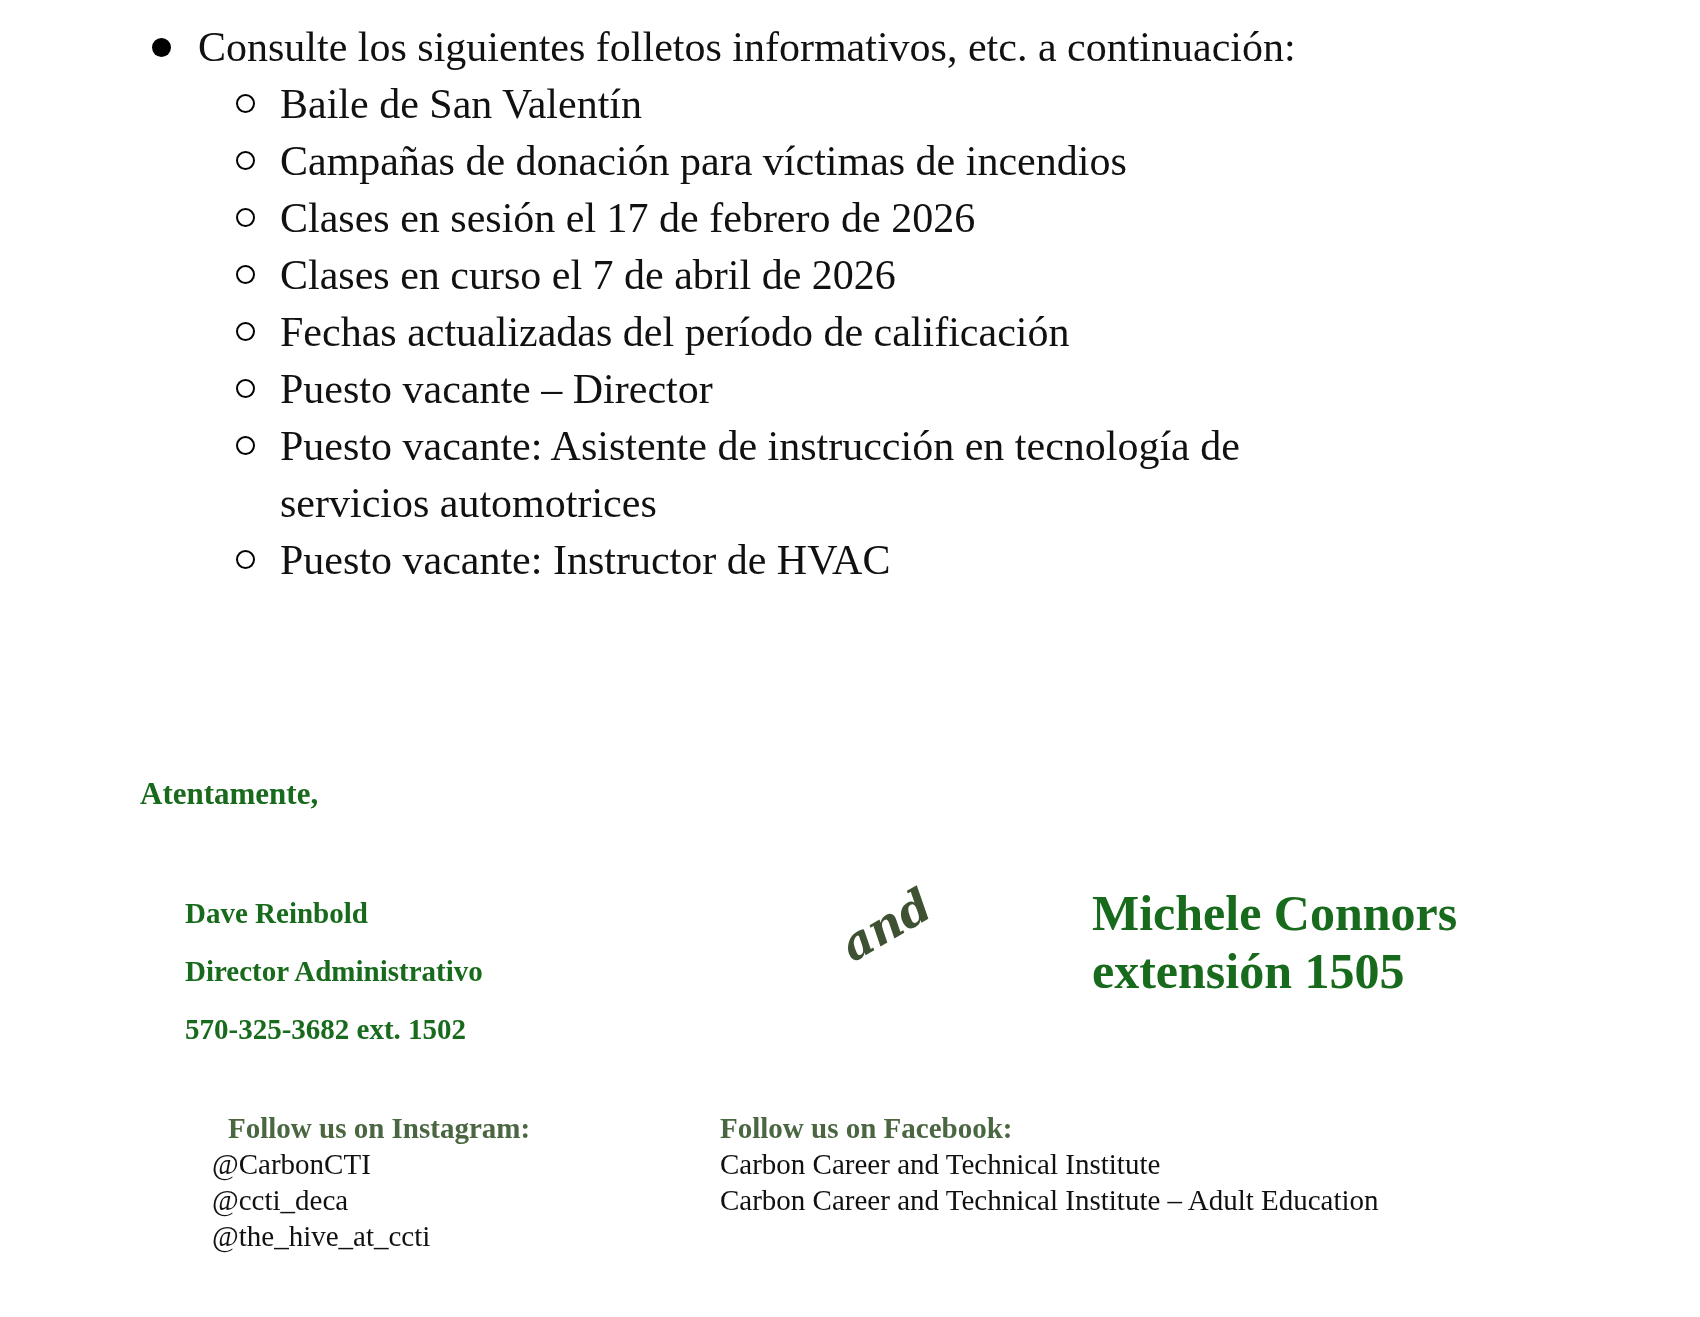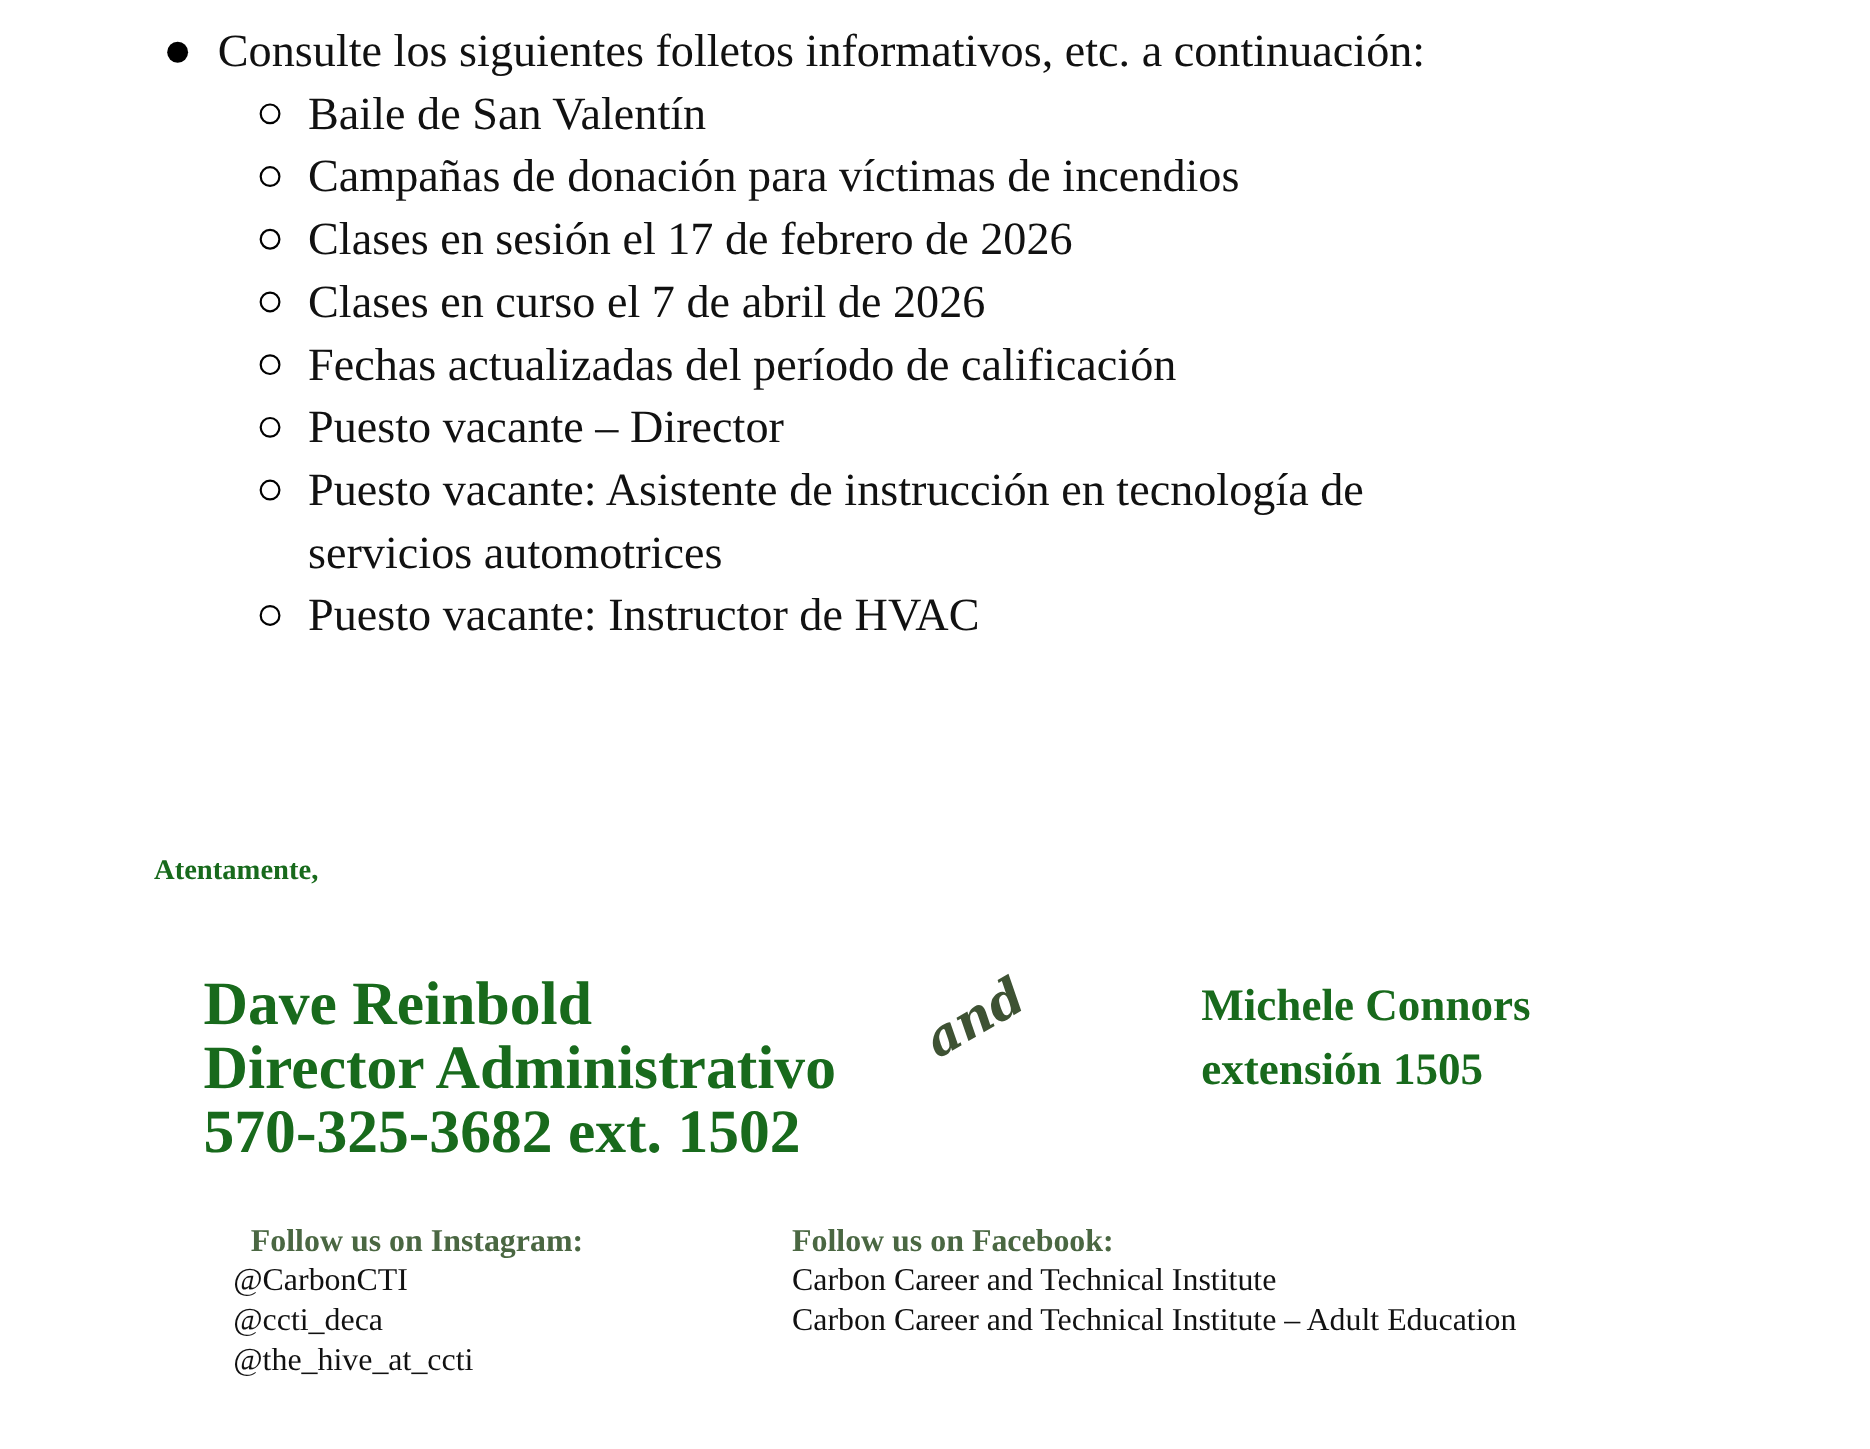--- a/index.html
+++ b/index.html
@@ -27,29 +27,29 @@
   .circle-bullet{
     flex:0 0 auto;width:15px;height:15px;border-radius:50%;
     border:2.5px solid #000;background:transparent;
     margin:18px 25px 0 86px;
   }
   .li-text{flex:1;white-space:pre-line;font-family:Liberation Serif, serif;}
 
   
   .closing{
     position:absolute;left:140px;top:776px;
-    font-size:26px;font-weight:bold;color:#186a1c;
+    font-size:31px;font-weight:bold;color:#186a1c;
   }
   .sig-left{
     position:absolute;left:185px;top:884px;
-    font-size:56px;font-weight:bold;color:#186a1c;line-height:58px;
+    font-size:29px;font-weight:bold;color:#186a1c;line-height:58px;
   }
   .sig-right{
     position:absolute;left:1092px;top:884px;
-    font-size:41px;font-weight:bold;color:#186a1c;line-height:58px;
+    font-size:50px;font-weight:bold;color:#186a1c;line-height:58px;
   }
   .and-script{
     position:absolute;left:838px;top:898px;
     font-size:46px;font-style:italic;font-weight:bold;
     font-family:"DejaVu Serif",serif;
     color:#3e5233;
     transform:rotate(-30deg);
   }
 
   

